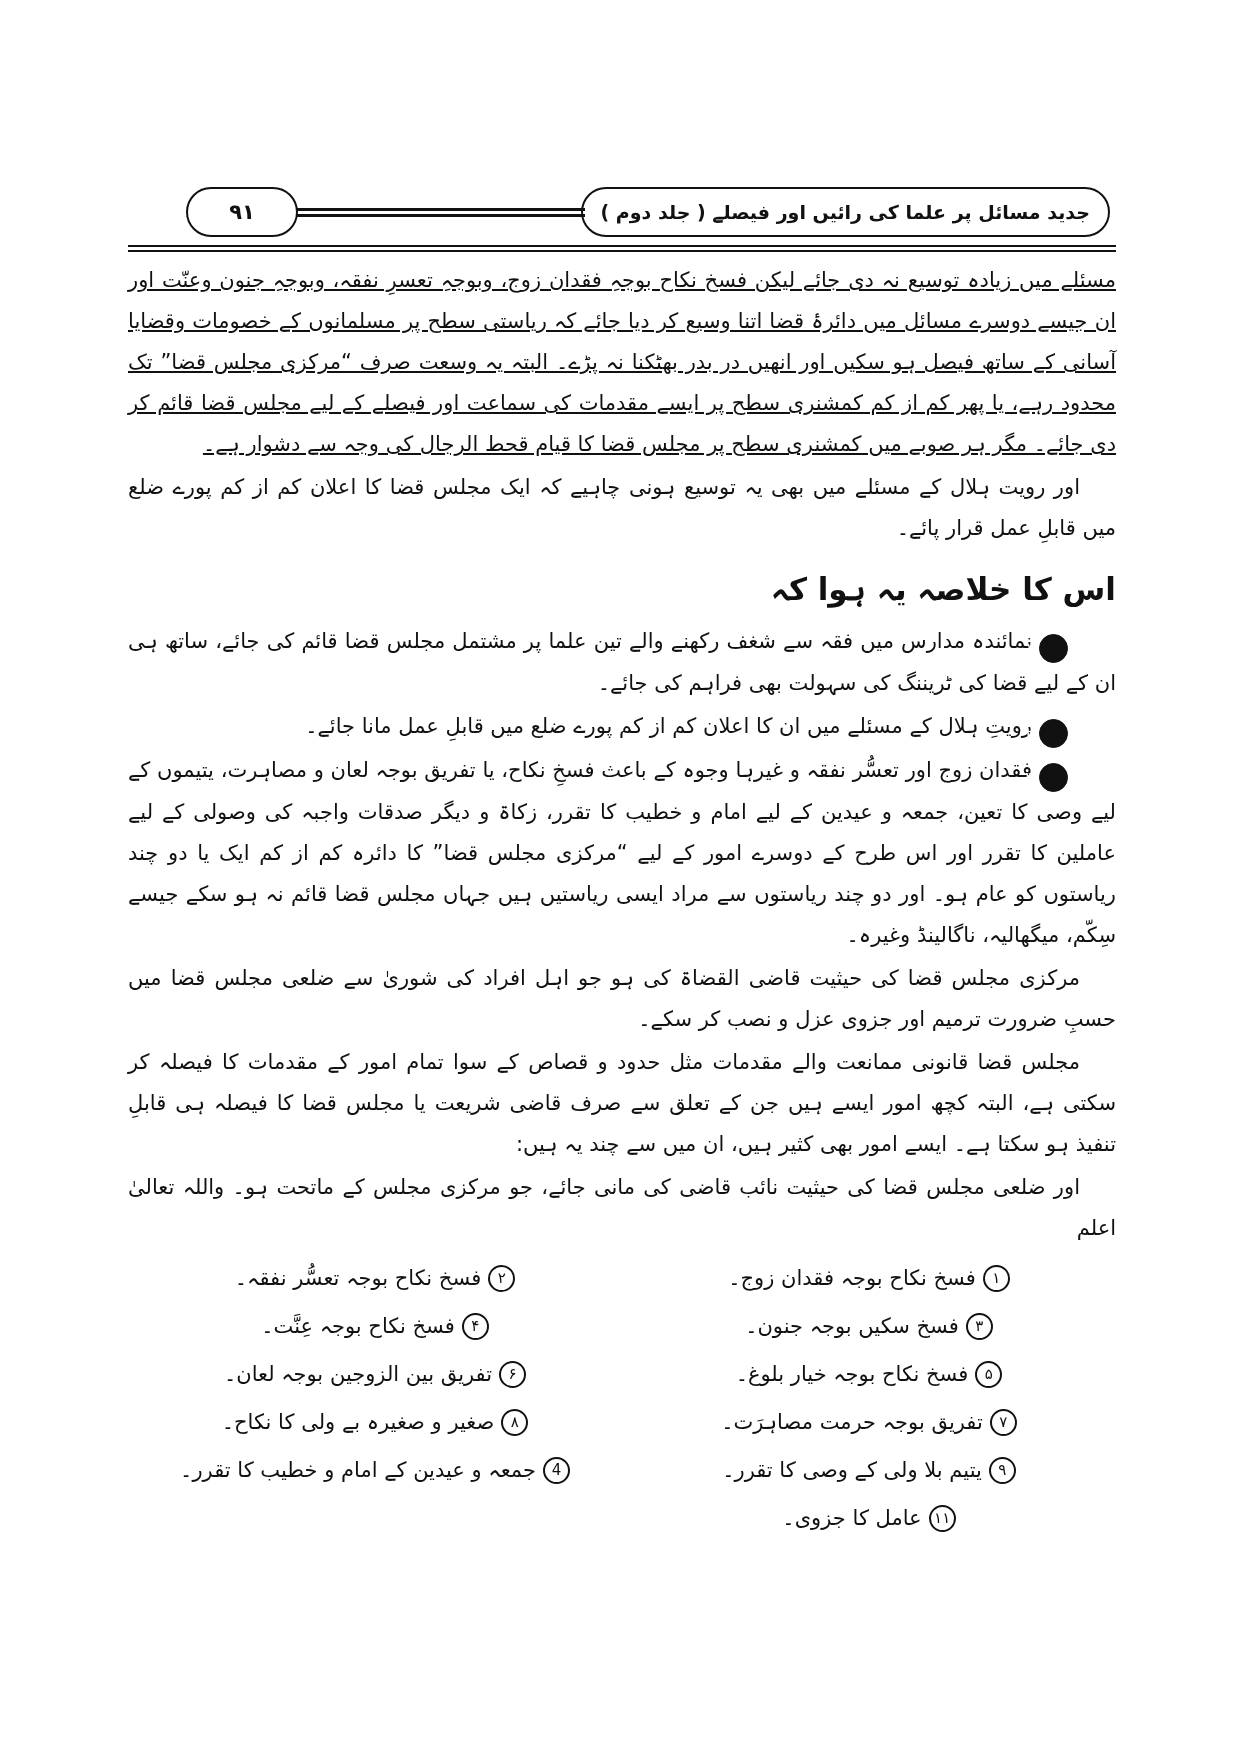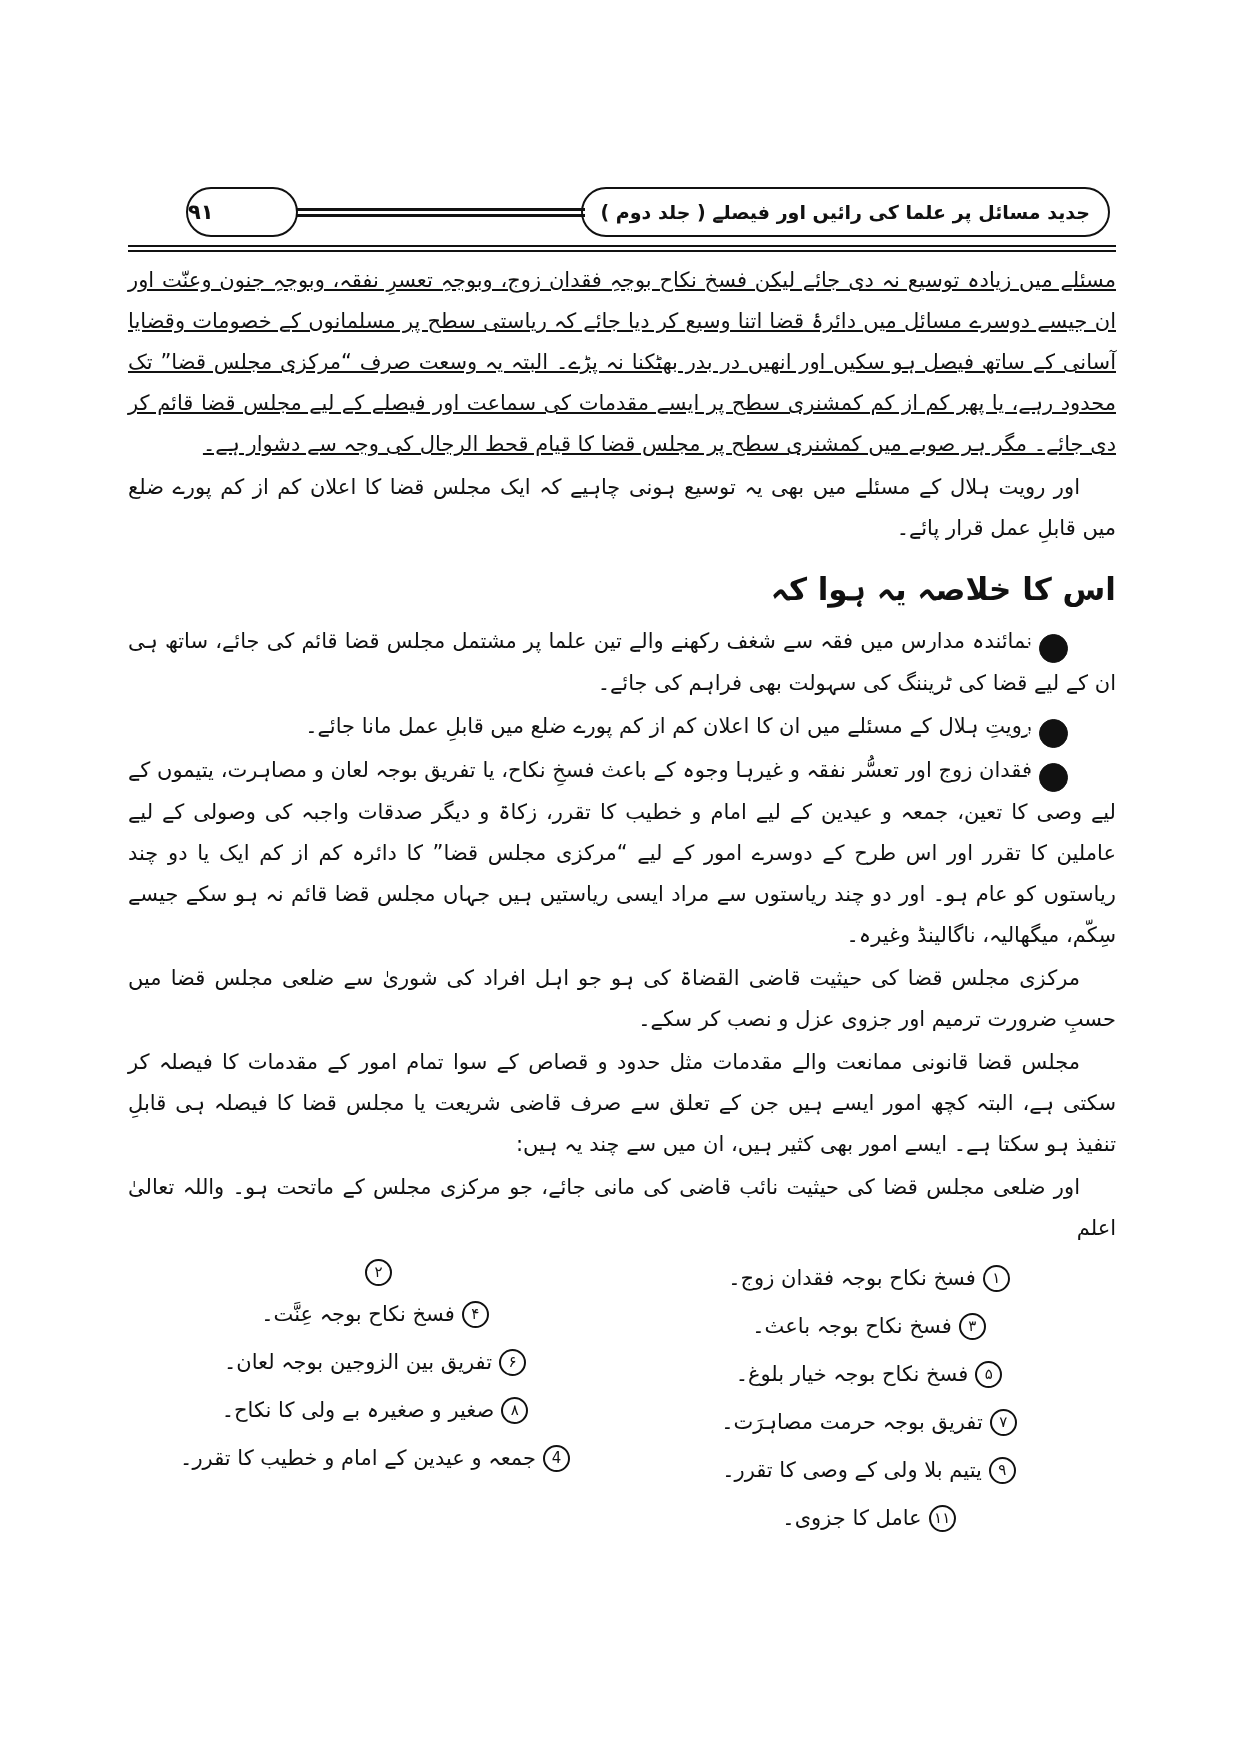--- a/index.html
+++ b/index.html
@@ -25,21 +25,21 @@
   .page-header {
     display: flex;
     align-items: center;
     height: 52px;
   }
   .badge {
     border: 2.5px solid #111;
     border-radius: 26px;
     display: flex;
     align-items: center;
-    justify-content: flex-end;
+    justify-content: center;
     height: 50px;
     background: #fff;
   }
   .title-badge {
     padding: 0 18px;
     margin-left: 0;
     margin-right: 6px;
     font-size: 19px;
     font-weight: bold;
     white-space: nowrap;
@@ -168,21 +168,21 @@
         <div class="list-item">
             <span class="num-circle outline">
               <span>۱</span>
             </span>
             <span>فسخ نکاح بوجہ فقدان زوج۔</span>
           </div>
         <div class="list-item">
             <span class="num-circle outline">
               <span>۳</span>
             </span>
-            <span>فسخ نکاح بوجہ باعث۔</span>
+            <span>فسخ سکیں بوجہ جنون۔</span>
           </div>
         <div class="list-item">
             <span class="num-circle outline">
               <span>۵</span>
             </span>
             <span>فسخ نکاح بوجہ خیار بلوغ۔</span>
           </div>
         <div class="list-item">
             <span class="num-circle outline">
               <span>۷</span>
@@ -201,20 +201,21 @@
             </span>
             <span>عامل کا جزوی۔</span>
           </div>
       </div>
 
       <div class="col">
         <div class="list-item">
             <span class="num-circle outline">
               <span>۲</span>
             </span>
+            <span>فسخ نکاح بوجہ تعسُّر نفقہ۔</span>
           </div>
         <div class="list-item">
             <span class="num-circle outline">
               <span>۴</span>
             </span>
             <span>فسخ نکاح بوجہ عِنَّت۔</span>
           </div>
         <div class="list-item">
             <span class="num-circle outline">
               <span>۶</span>

